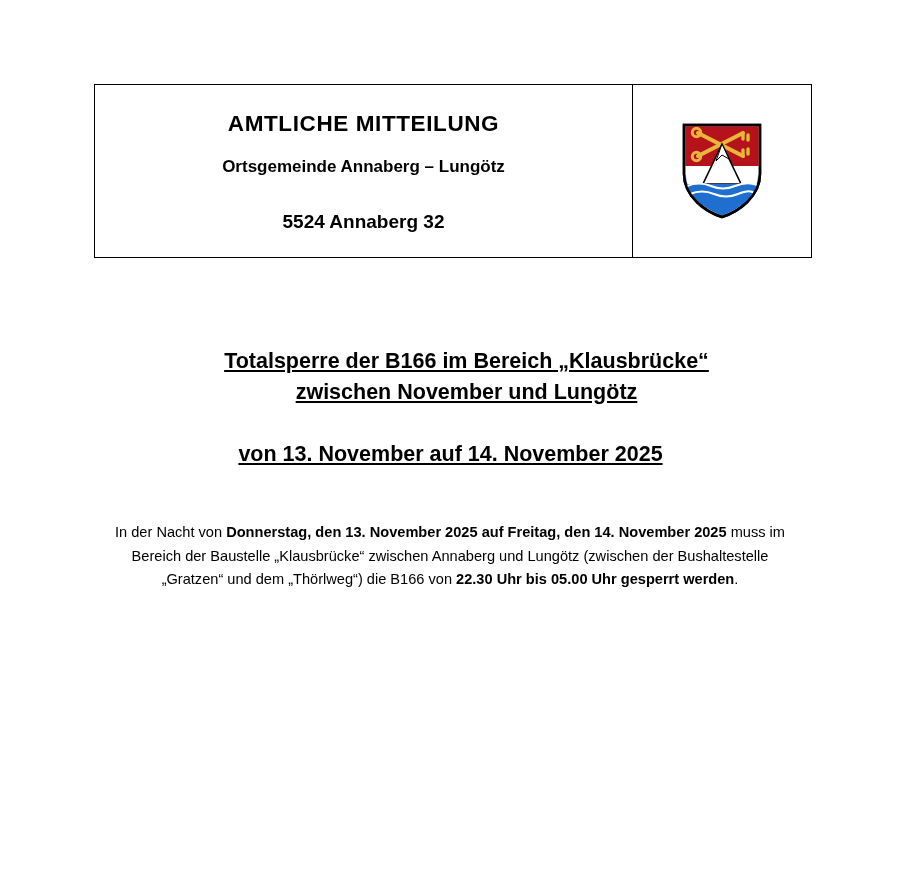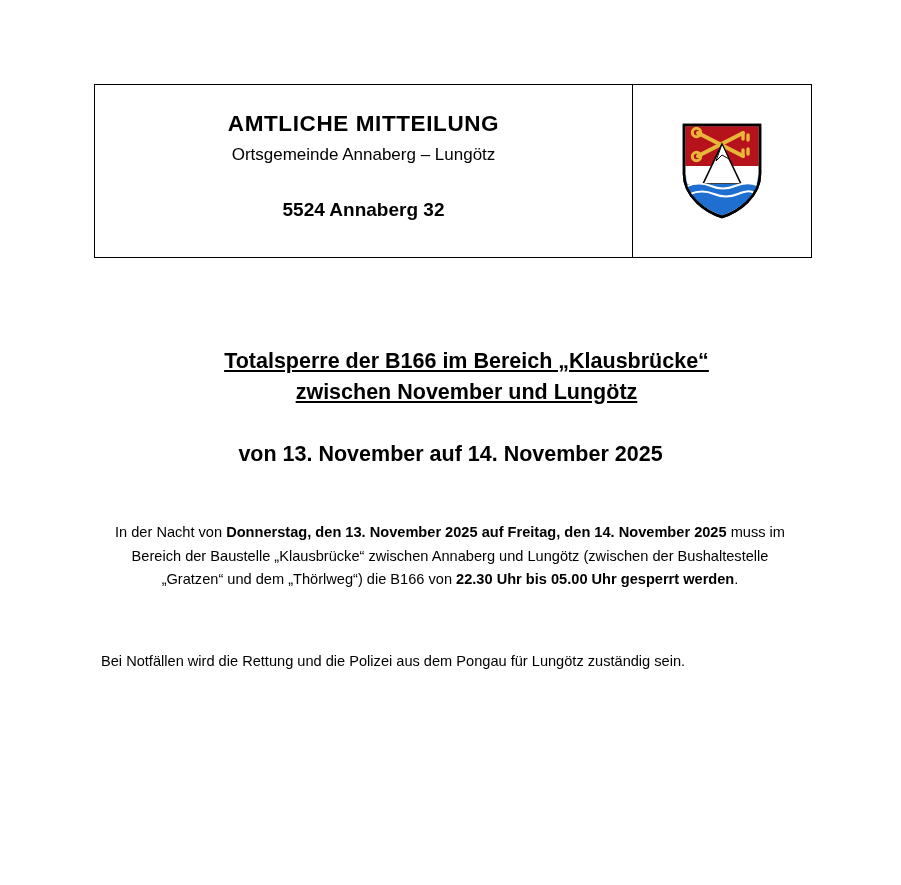--- a/index.html
+++ b/index.html
@@ -54,22 +54,22 @@
     justify-content: center;
   }
   .title-main {
     font-size: 22.5px;
     font-weight: bold;
     letter-spacing: 0.6px;
     line-height: 1.1;
   }
   .title-sub {
     font-size: 17px;
-    font-weight: normal;
-    margin-top: 9px;
+    font-weight: bold;
+    margin-top: 21px;
     line-height: 1.1;
   }
   .title-addr {
     font-size: 19px;
     font-weight: bold;
     margin-top: 36px;
     line-height: 1.1;
   }
 
   
@@ -95,20 +95,21 @@
     margin-left: 32px;
   }
   .headline-date {
     position: absolute;
     left: 0;
     top: 442px;
     width: 901px;
     text-align: center;
     font-size: 21.5px;
     font-weight: bold;
+    text-decoration: underline;
   }
 
   .para-center {
     position: absolute;
     left: 110px;
     top: 521px;
     width: 680px;
     text-align: center;
     font-size: 14.6px;
     line-height: 1.62;
@@ -176,15 +177,14 @@
     <div class="headline-line">zwischen November und Lungötz</div>
   </div>
 
   <div class="headline-date">von 13. November auf 14. November 2025</div>
 
   <div class="para-center">
     <span>In der Nacht von </span><span class="b">Donnerstag, den 13. November 2025 auf Freitag, den</span>
     <span class="b">14. November 2025</span><span> muss im Bereich der Baustelle „Klausbrücke“ zwischen Annaberg und Lungötz (zwischen der Bushaltestelle „Gratzen“ und dem „Thörlweg“) die B166 von </span><span class="b">22.30 Uhr bis 05.00 Uhr gesperrt werden</span><span>.</span>
   </div>
 
-  <div class="para-left">Bei Notfällen wird die Rettung und die Polizei aus dem Pongau für Lungötz zuständig sein.</div>
 
 </div>
 
 </body></html>

